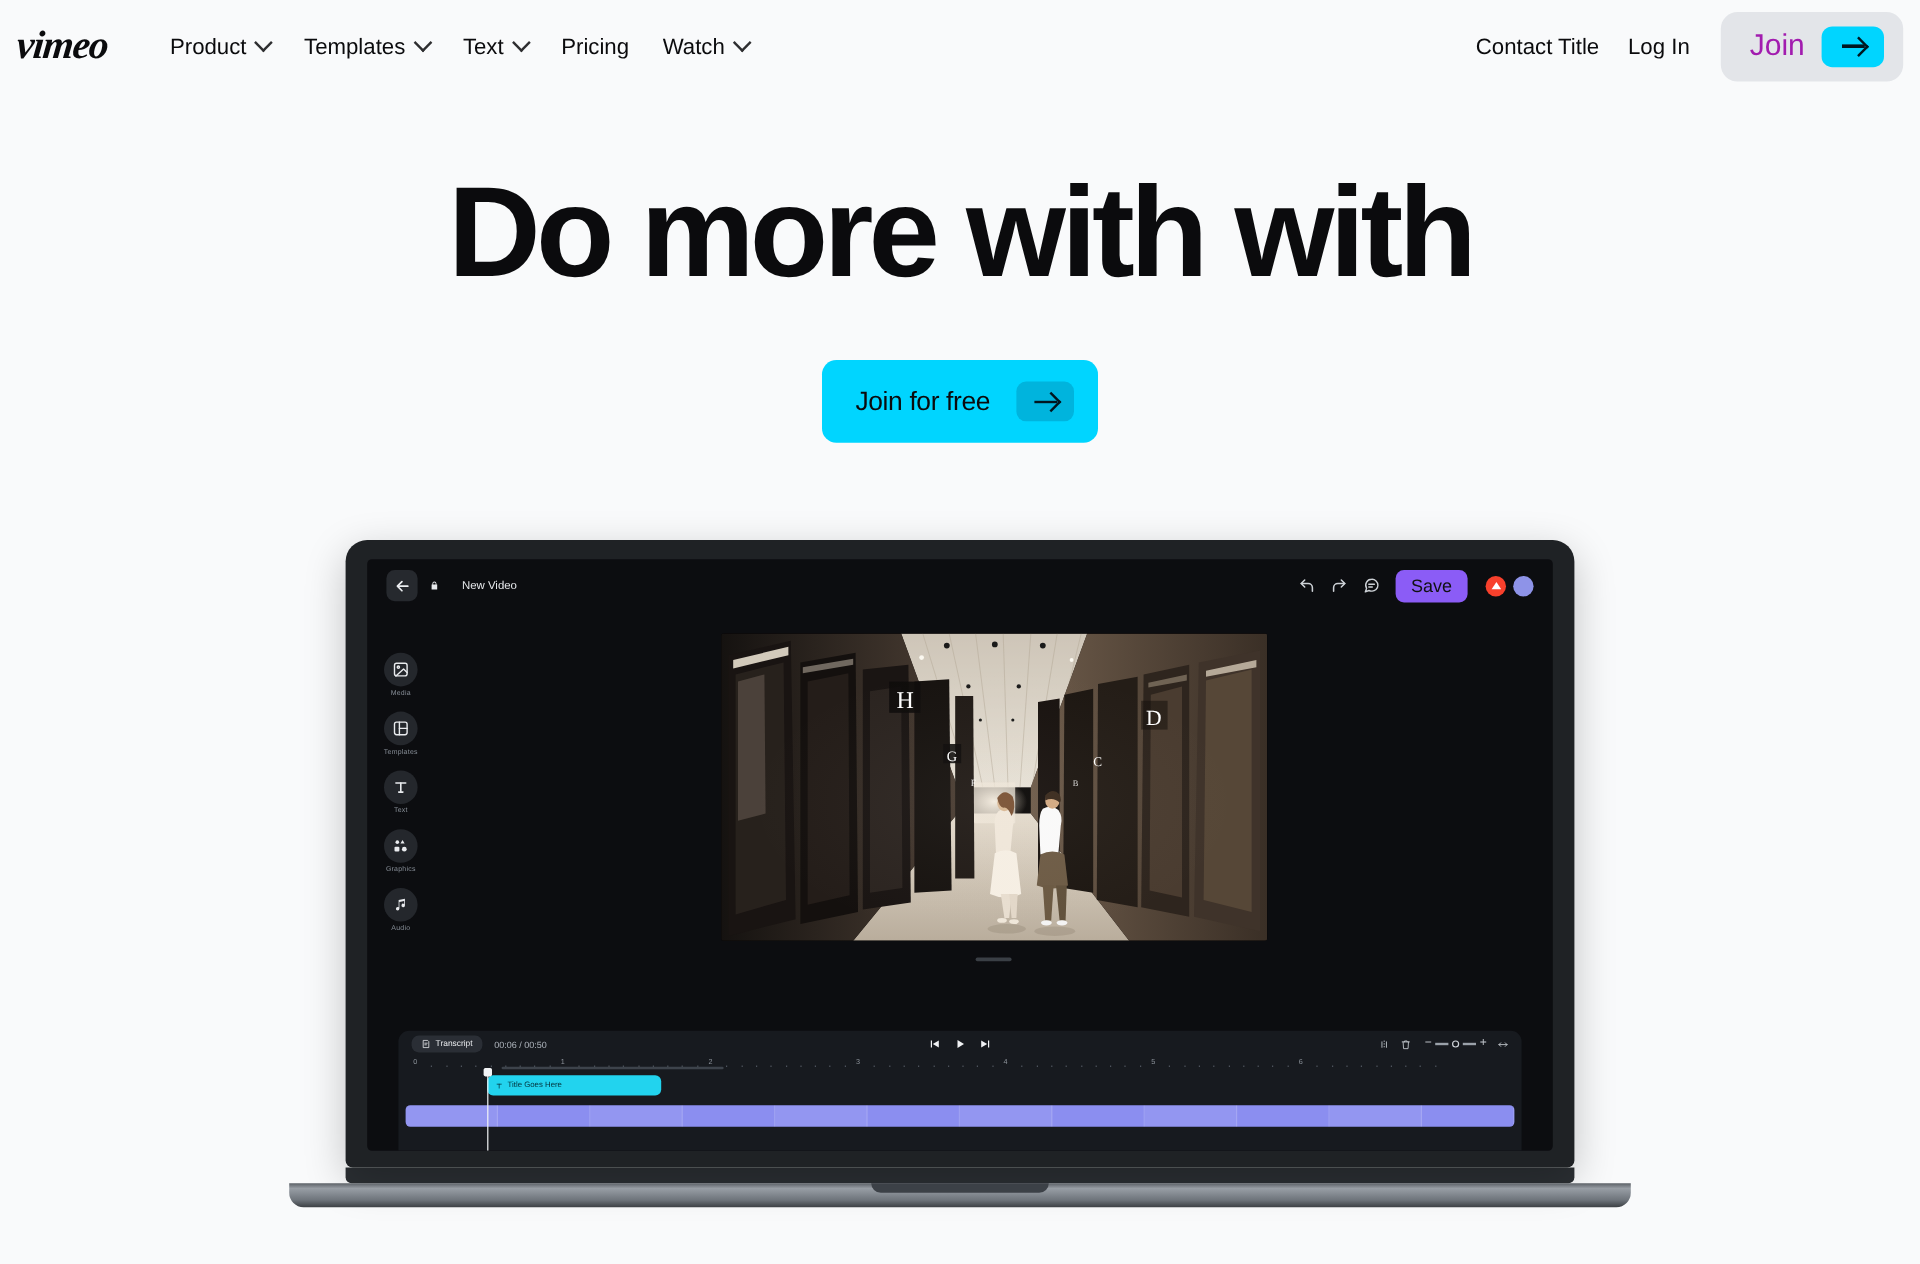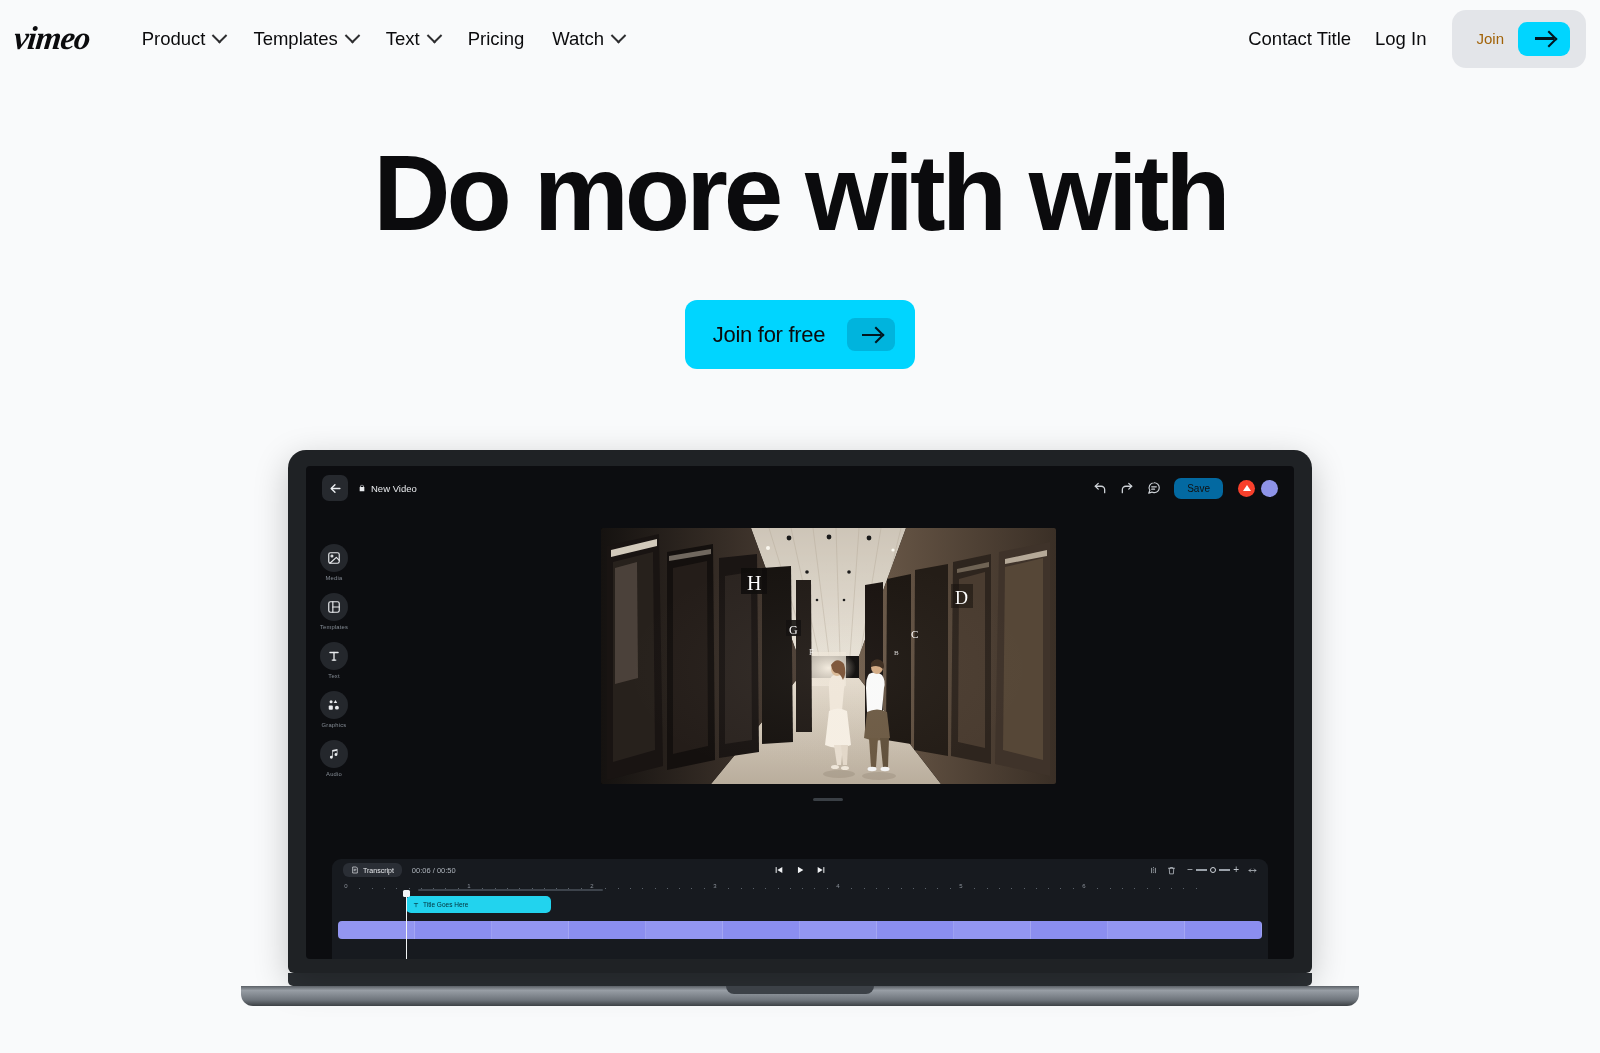--- a/index.html
+++ b/index.html
@@ -81,21 +81,21 @@
     display: flex;
     align-items: center;
     gap: 14px;
     background: #e3e5e9;
     border-radius: 14px;
     padding: 12px 16px 12px 24px;
     margin-left: 14px;
     cursor: pointer;
   }
 
-  .join-label { font-size: 15px; color: #a16207; }
+  .join-label { font-size: 25px; color: #a21caf; }
 
   .arrow-chip {
     width: 52px; height: 34px;
     background: #00d5ff;
     border-radius: 9px;
     display: flex; align-items: center; justify-content: center;
   }
 
   .arrow-glyph {
     width: 19px; height: 2.2px;
@@ -208,39 +208,39 @@
   .back-btn {
     width: 26px; height: 26px;
     background: #26292e;
     border-radius: 7px;
     display: flex; align-items: center; justify-content: center;
     cursor: pointer;
   }
   .back-btn svg { width: 13px; height: 13px; }
 
   .doc-title {
-    display: flex; align-items: center; gap: 5px;
+    display: flex; align-items: center; gap: 19px;
     color: #e8eaed; font-size: 9.5px;
   }
 
   .ed-top-right {
     margin-left: auto;
     display: flex; align-items: center; gap: 13px;
   }
 
   .ico-btn {
     color: #cdd1d6; cursor: pointer;
     display: flex; align-items: center;
   }
   .ico-btn svg { width: 14px; height: 14px; }
 
   .save-btn {
-    background: #0369a1;
+    background: #8b5cf6;
     color: #111;
-    font-size: 10px;
+    font-size: 15px;
     border-radius: 7px;
     padding: 5px 13px;
     cursor: pointer;
     font-family: inherit;
     border: none;
   }
 
   .av-group { display: flex; align-items: center; gap: 6px; margin-left: 2px; }
   .avatar {
     width: 17px; height: 17px; border-radius: 50%;

